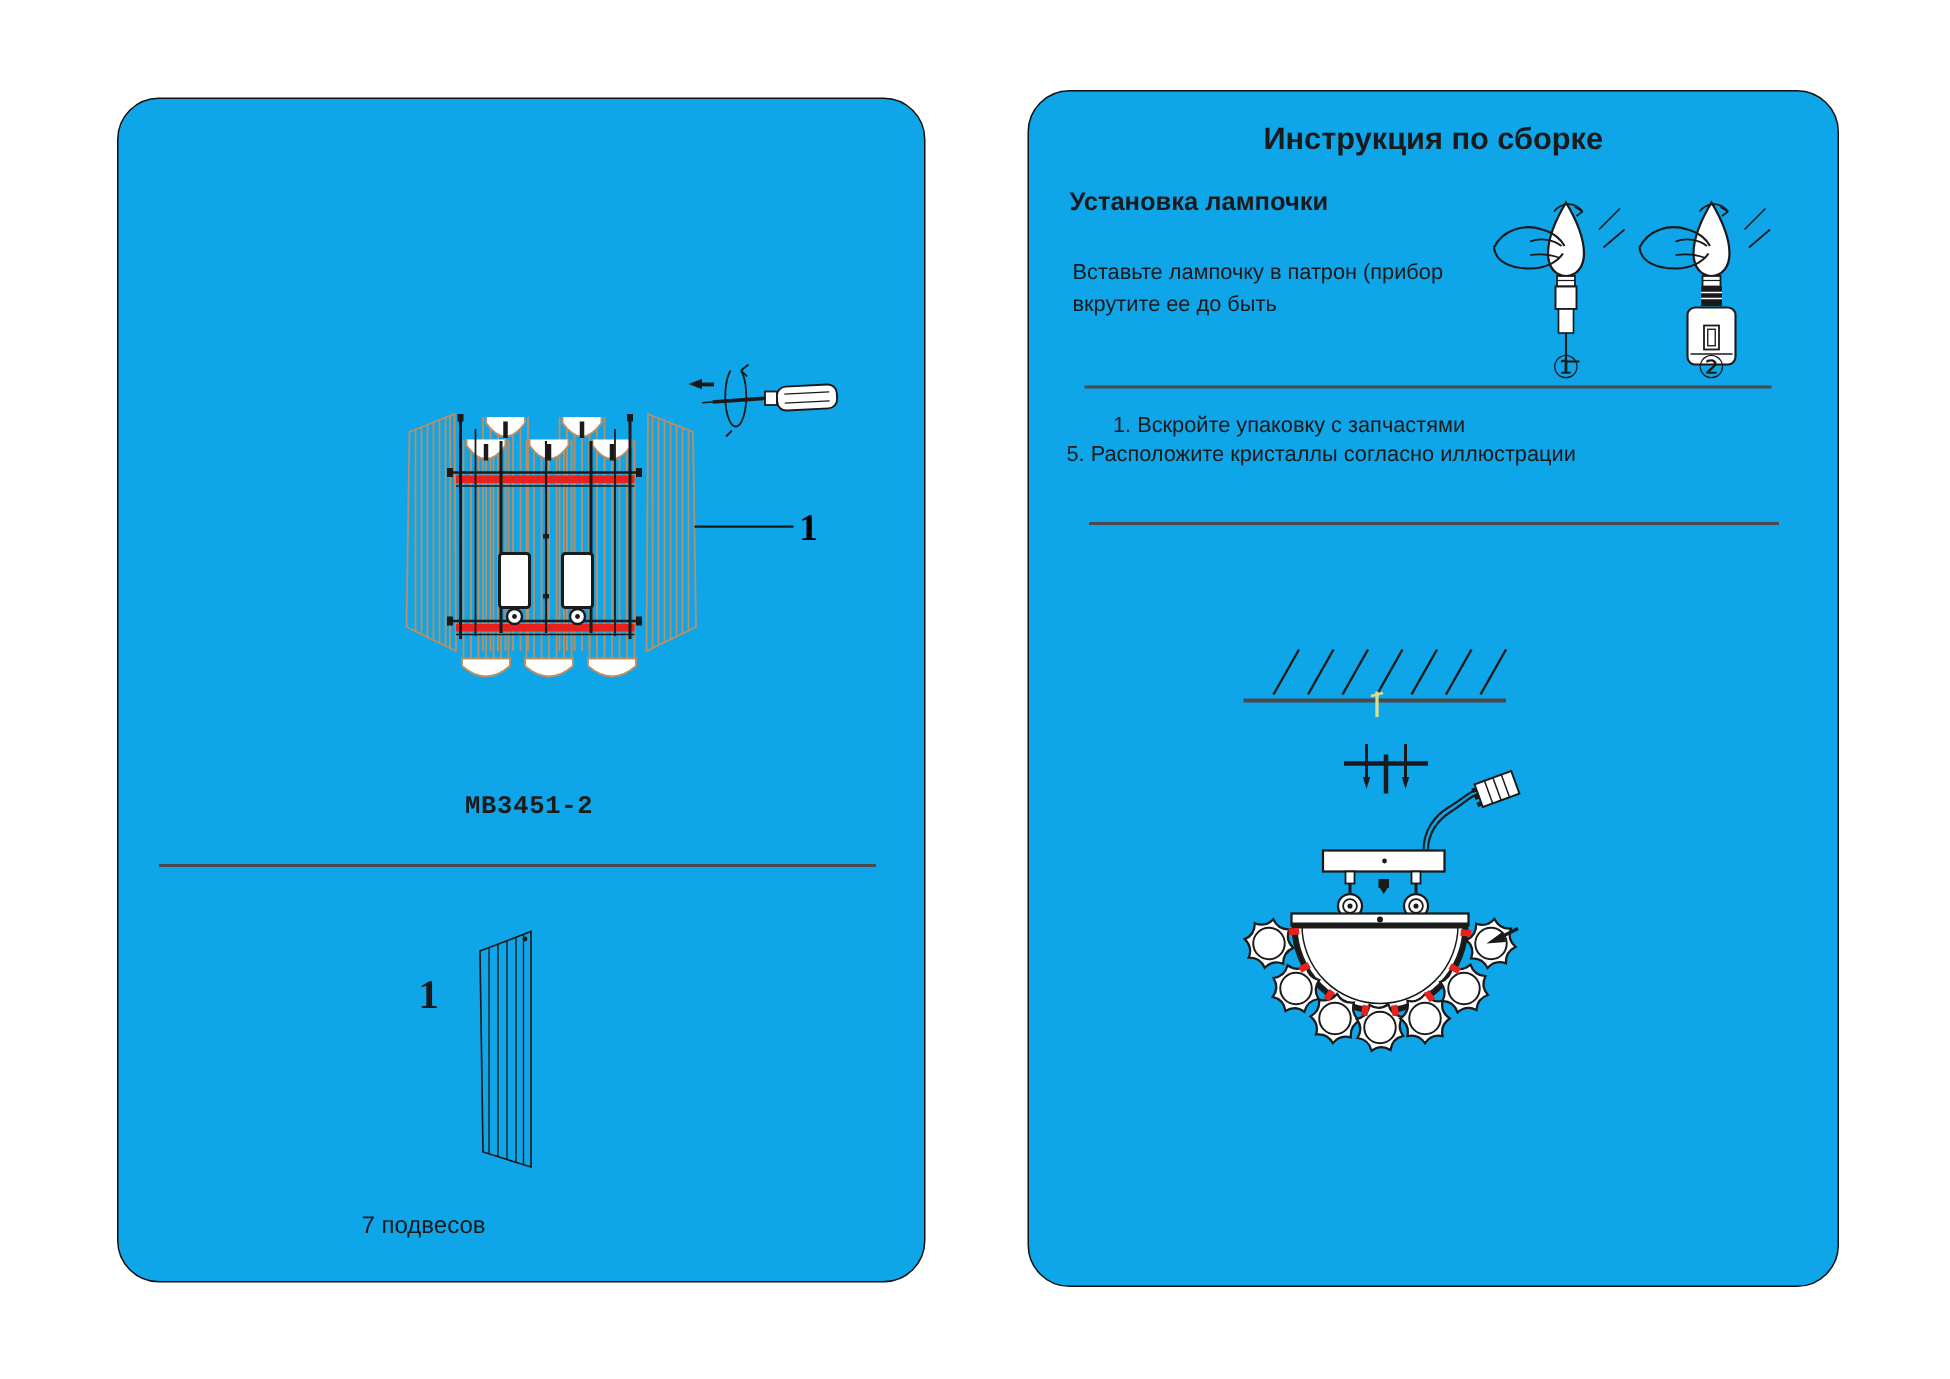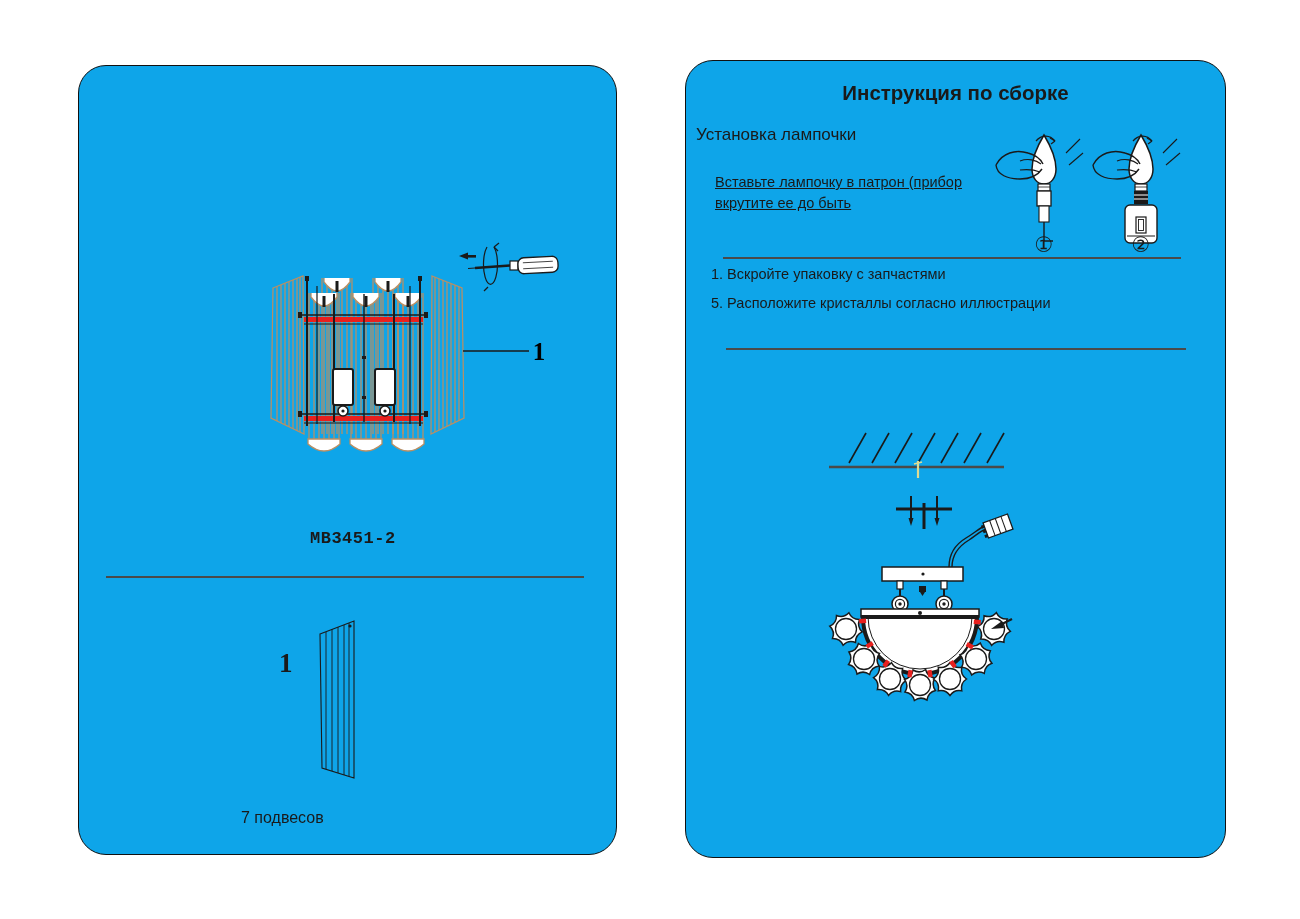--- a/index.html
+++ b/index.html
@@ -28,24 +28,24 @@
     font-family:"Liberation Mono","DejaVu Sans Mono",monospace;
     font-weight:bold;font-size:17px;letter-spacing:0.5px;
   }
   .hdivider{position:absolute;height:2px;background:var(--divider);}
   .serif-callout{
     font-family:"Liberation Serif","DejaVu Serif",serif;font-weight:bold;
   }
   .pendant-num{position:absolute;left:200px;top:582px;font-size:27px;}
   .pendant-caption{position:absolute;left:162px;top:743px;width:200px;text-align:left;font-size:16px;}
   .rtitle{position:absolute;left:0;top:20px;width:100%;text-align:center;font-size:20.5px;font-weight:bold;}
-  .rheading{position:absolute;left:10px;top:64px;font-size:17px;font-weight:normal;}
-  .rpara{position:absolute;left:29px;top:111px;width:300px;font-size:14.5px;line-height:21px;text-decoration:underline;}
+  .rheading{position:absolute;left:27px;top:64px;font-size:17px;font-weight:bold;}
+  .rpara{position:absolute;left:29px;top:111px;width:300px;font-size:14.5px;line-height:21px;}
   .rstep{position:absolute;left:25px;width:480px;font-size:14.5px;line-height:19px;}
-  .step1{top:204px;} .step2{top:233px;}
+  .step1{top:214px;margin-left:31px;} .step2{top:233px;}
   .marker{position:absolute;top:172px;width:28px;text-align:center;font-size:21px;font-family:"DejaVu Sans",sans-serif;}
   .marker1{left:344px;} .marker2{left:441px;}
 </style>
 </head>
 <body>
 
 <section class="panel left">
 
   <svg width="539" height="540" viewBox="0 0 539 540">
 

